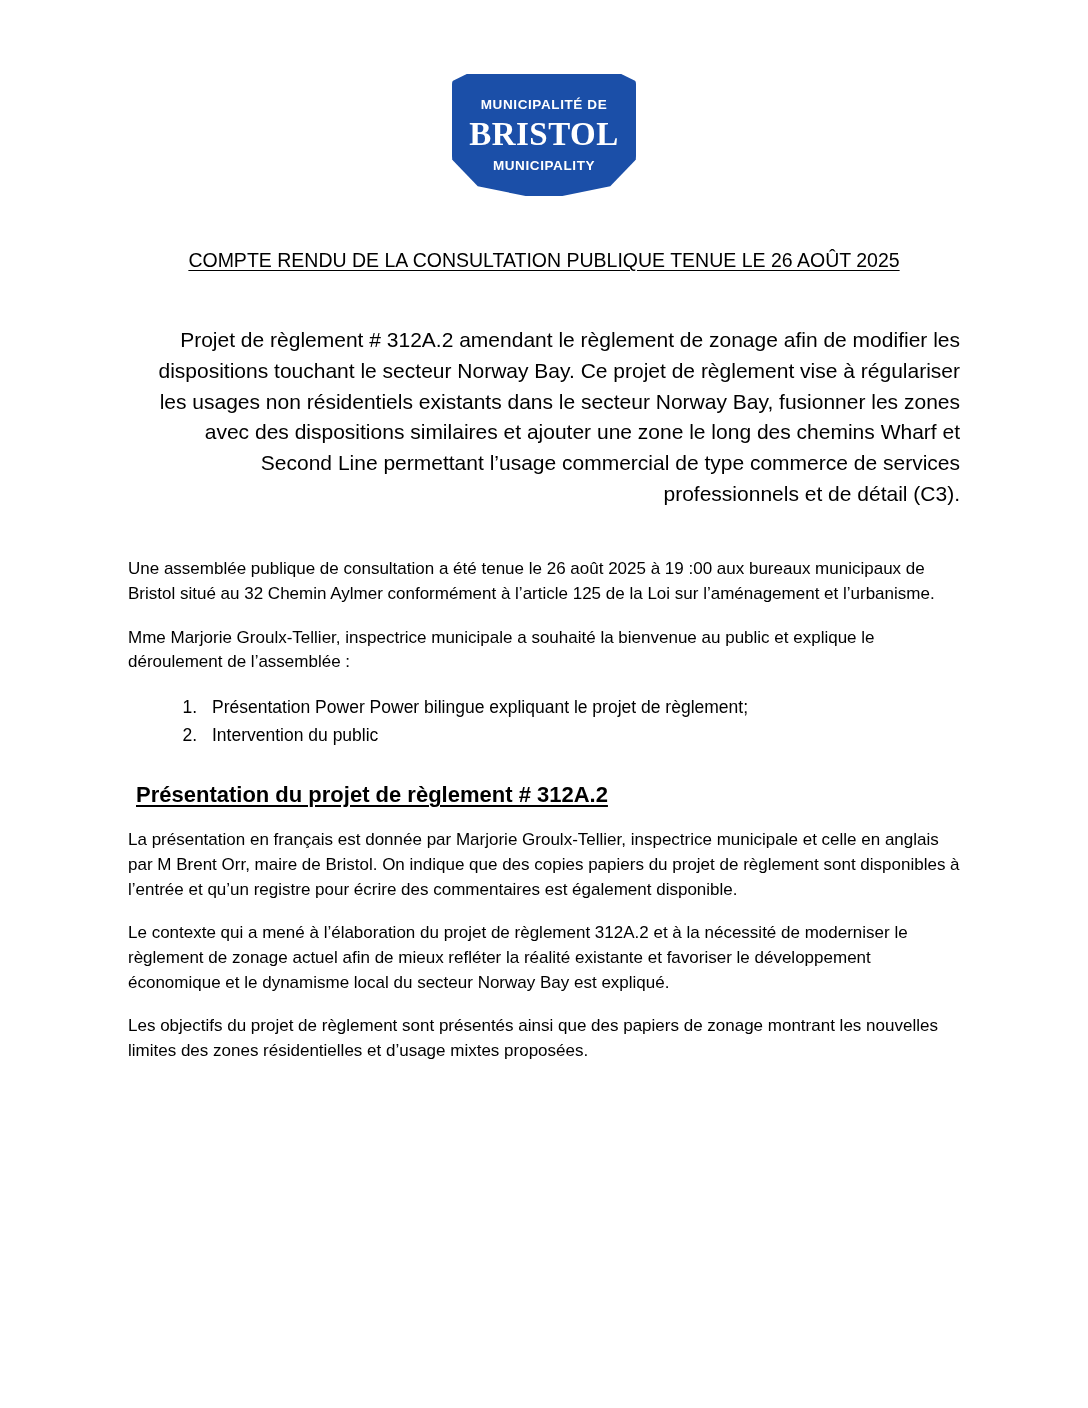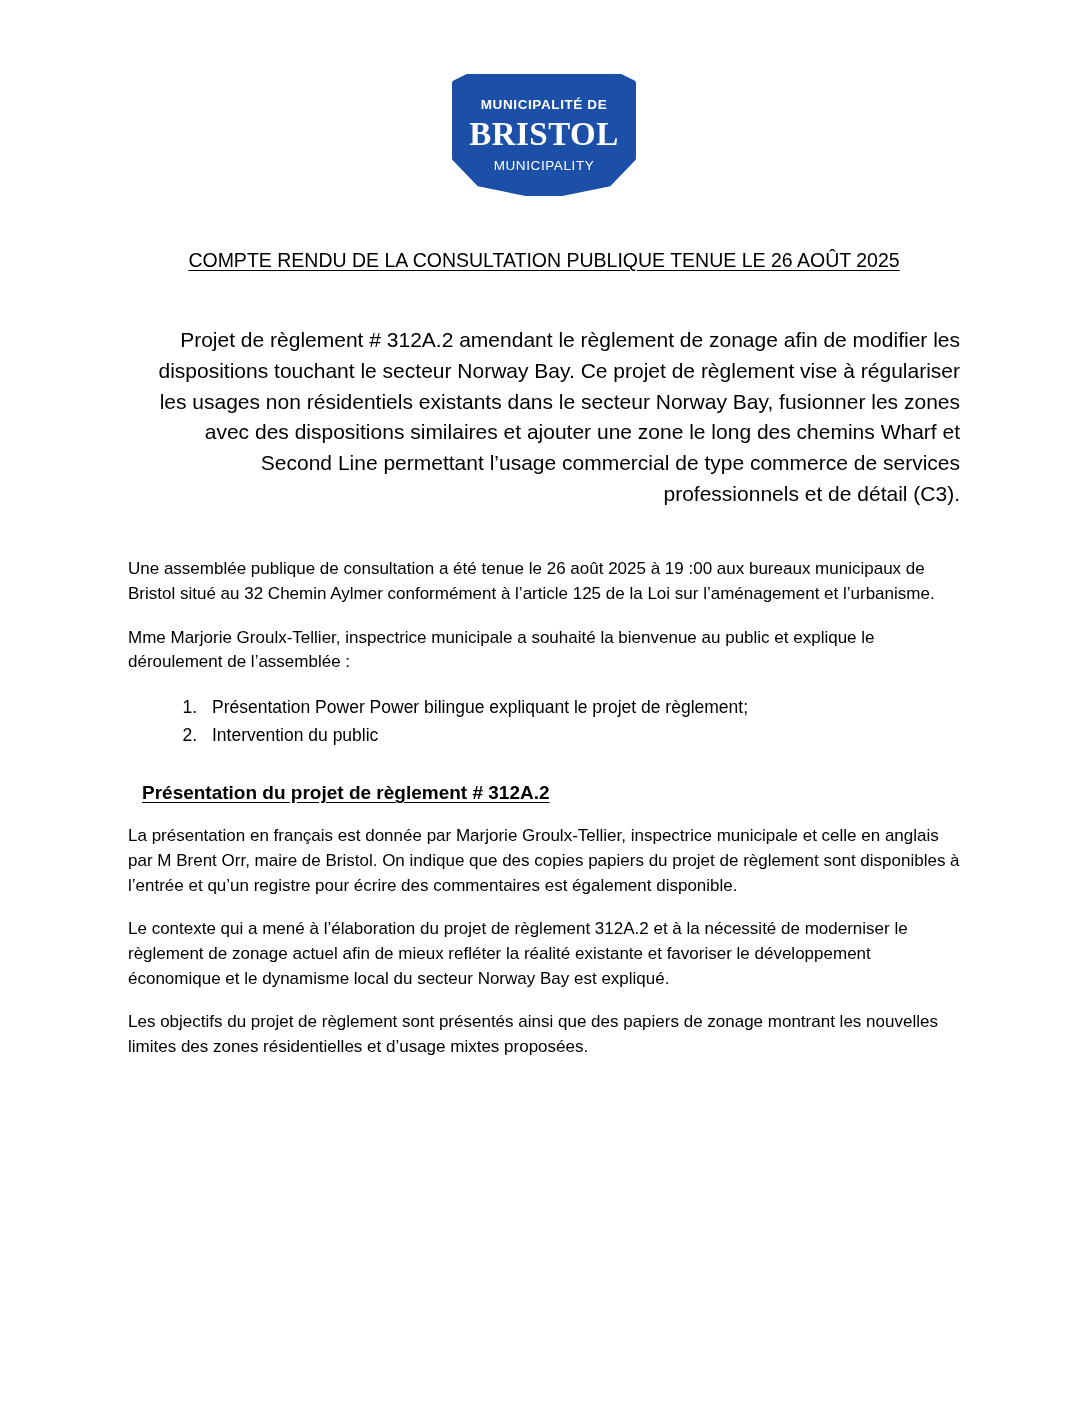--- a/index.html
+++ b/index.html
@@ -54,21 +54,21 @@
   .logo .l2 {
     font-size: 33px;
     font-weight: 700;
     letter-spacing: 0.5px;
     line-height: 1;
     font-family: "Liberation Serif", serif;
     margin-bottom: 8px;
   }
   .logo .l3 {
     font-size: 13.5px;
-    font-weight: 400;
+    font-weight: 700;
     letter-spacing: 0.6px;
     line-height: 1;
   }
 
   
   .doc-title {
     text-align: center;
     font-size: 19.5px;
     line-height: 1.3;
     margin: 16px 0 52px 0;
@@ -102,25 +102,25 @@
     margin: 14px 0 30px 0;
     padding-left: 74px;
   }
   ol.numlist li {
     margin: 0 0 2px 0;
     padding-left: 10px;
   }
 
   
   .section-heading {
-    font-size: 19px;
+    font-size: 22px;
     font-weight: 700;
     text-decoration: underline;
     text-underline-offset: 3px;
-    margin: 34px 0 20px 14px;
+    margin: 34px 0 20px 8px;
   }
 </style>
 </head>
 <body>
 
 <div class="page">
 
   <div class="logo-wrap">
     <div class="logo">
       <div class="l1">MUNICIPALITÉ DE</div>

